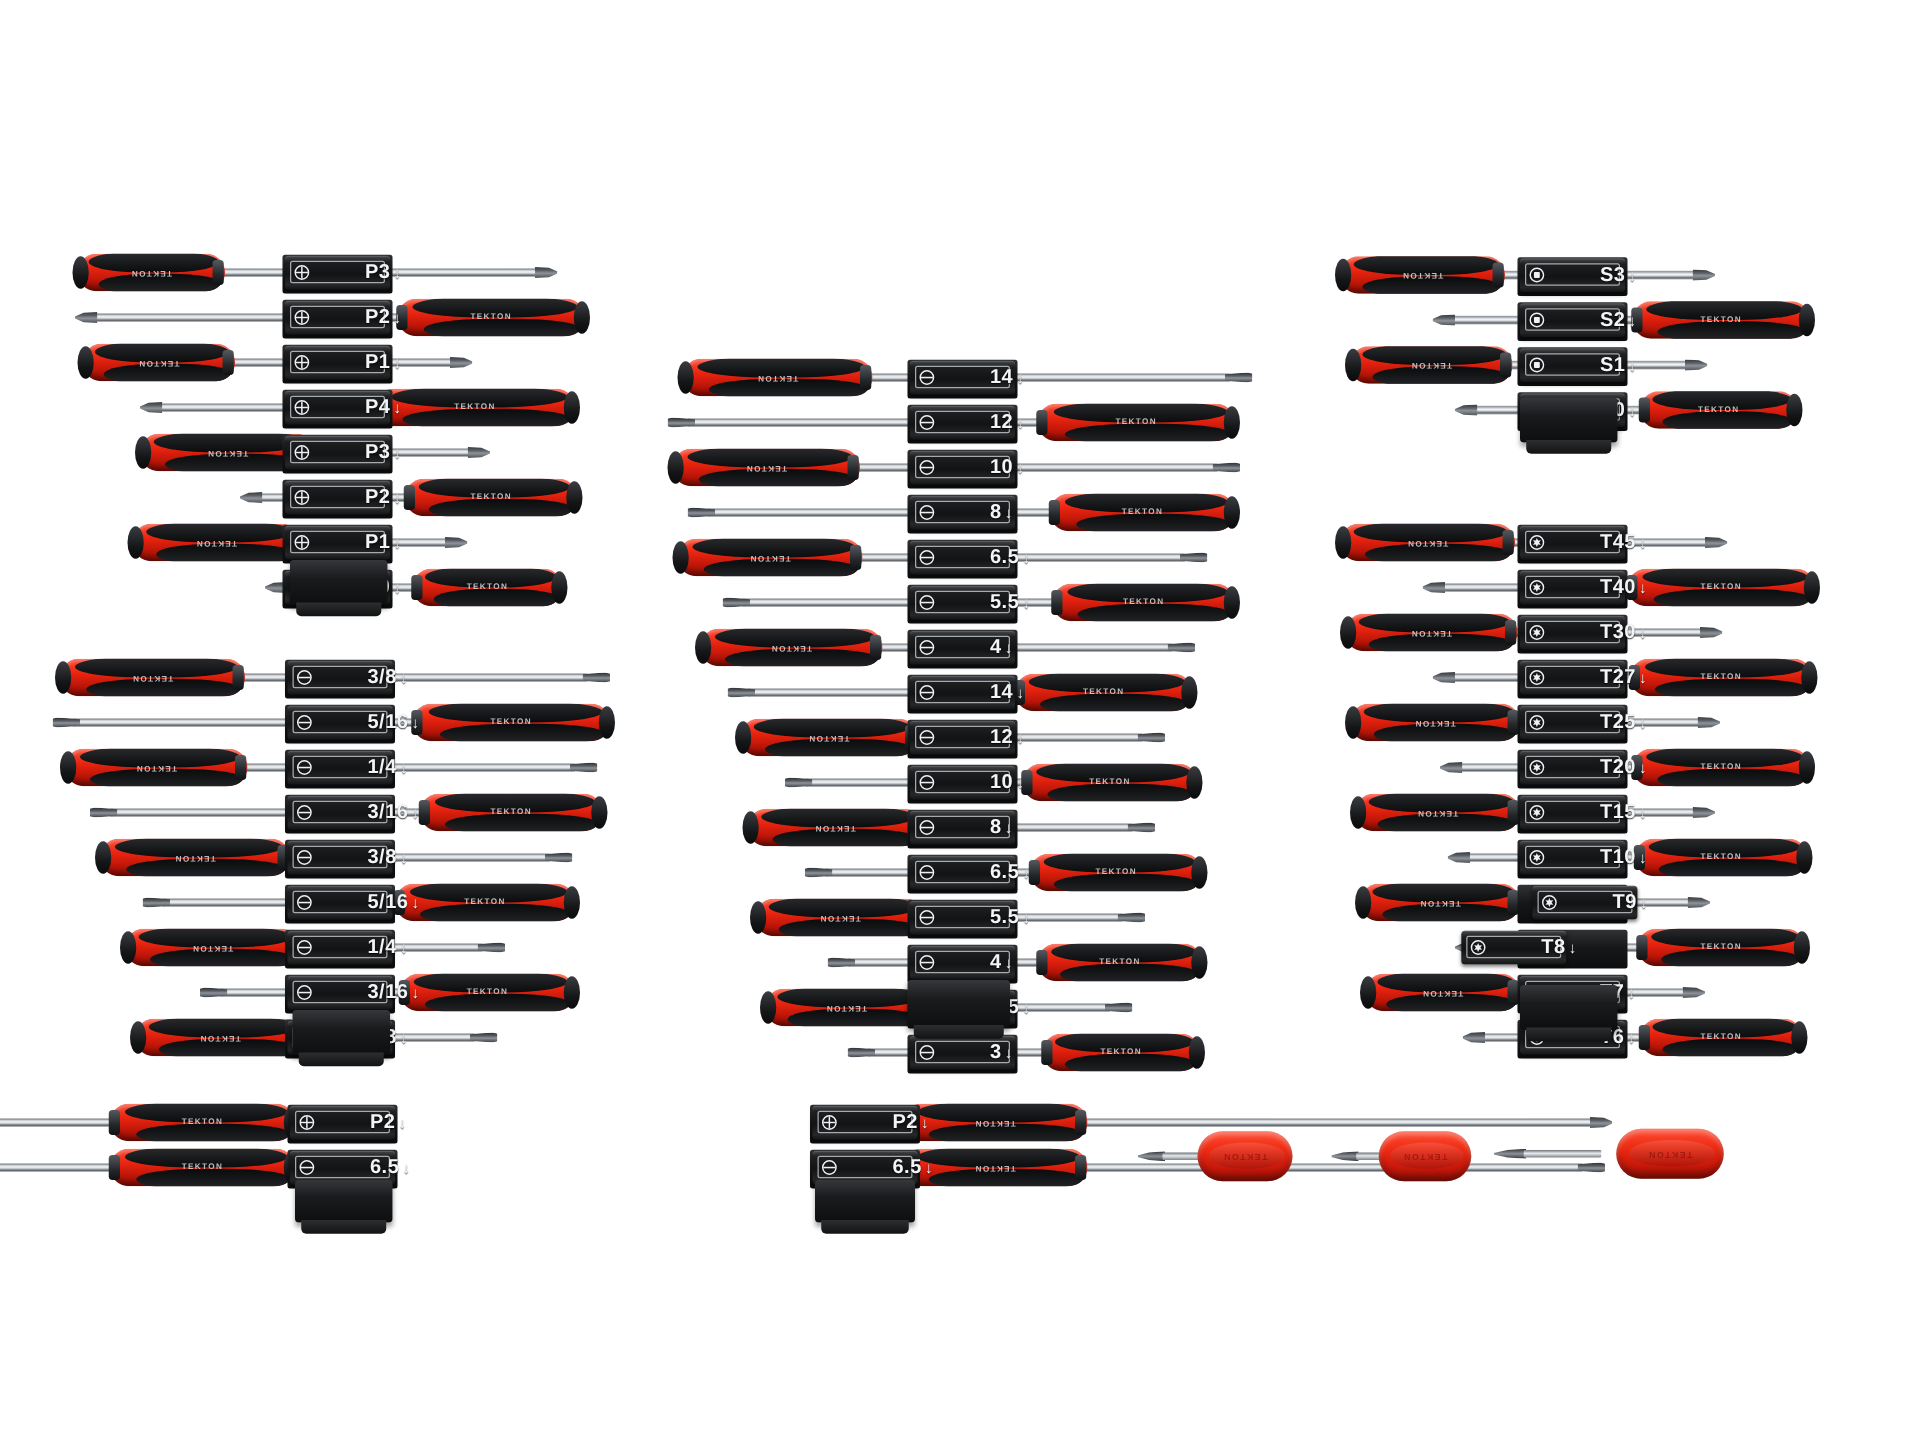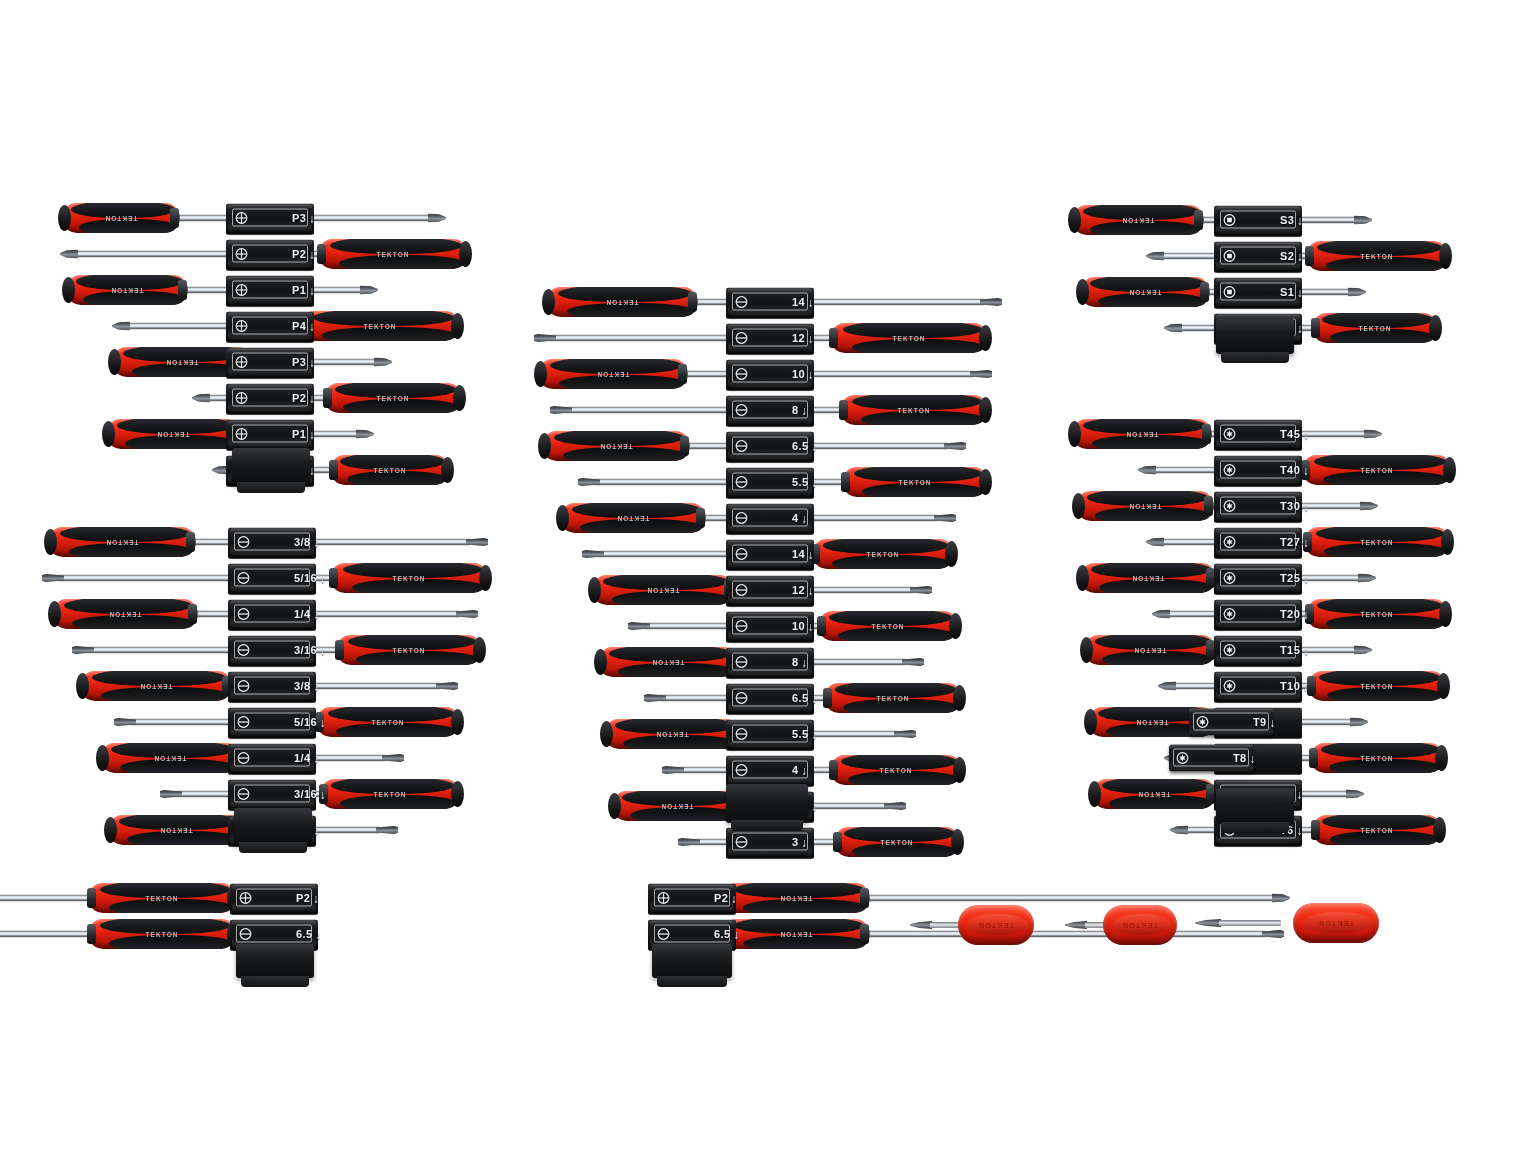--- a/index.html
+++ b/index.html
@@ -75,21 +75,21 @@
   }
   .clip .plate{
     position:absolute;left:4px;right:4px;top:4px;bottom:5px;
     border:1px solid rgba(215,218,222,.75);border-radius:2px;
     pointer-events:none;
   }
   .clip .ico{
     width:13px;height:13px;flex:0 0 13px;position:relative;z-index:2;margin-left:2px;
   }
   .clip .txt{
-    flex:1;text-align:center;color:#f2f4f6;font-size:11px;font-weight:bold;
+    flex:1;text-align:center;color:#f2f4f6;font-size:16px;font-weight:bold;
     letter-spacing:.4px;z-index:2;line-height:1;
     text-shadow:0 1px 1px rgba(0,0,0,.8);
     margin-left:44px;
   }
   .clip .arr{
     width:11px;flex:0 0 11px;text-align:center;color:#f2f4f6;
     font-size:12px;line-height:1;z-index:2;margin-right:2px;
     text-shadow:0 1px 1px rgba(0,0,0,.8);
   }
   .clip svg{display:block;width:13px;height:13px;}
@@ -1070,21 +1070,21 @@
     </div>
     <div class="driver" style="left: 0px; top: 722px; width: 1536px; height: 0px;">
       <div class="shaft" style="left: 1212px; width: 142px;"></div>
       <div class="tip" style="left: 1350px; width: 18px; height: 11px; border-radius: 2px; clip-path: polygon(0px 10%, 62% 16%, 100% 42%, 100% 58%, 62% 84%, 0px 90%);"></div>
       <div class="collar" style="left: 1206px;"></div>
       <div class="handle" style="left: 1088px; width: 128px;"></div>
       <div class="cap" style="left: 1084px;"></div>
       <div class="brand flip" style="left: 1088px; width: 128px; right: auto;">TEKTON</div>
     </div>
     <div class="clipbody" style="left: 1214px; top: 722px; width: 88px;"></div>
-    <div class="clip" style="left: 1189px; top: 722px; width: 84px;">
+    <div class="clip" style="left: 1226px; top: 722px; width: 84px;">
       <div class="plate"></div>
       <span class="ico">
         <svg viewBox="0 0 20 20">
           <circle cx="10" cy="10" r="8.2" fill="none" stroke="#eef1f4" stroke-width="1.8"></circle>
           <polygon points="10.00,4.40 11.35,7.66 14.85,7.20 12.70,10.00 14.85,12.80 11.35,12.34 10.00,15.60 8.65,12.34 5.15,12.80 7.30,10.00 5.15,7.20 8.65,7.66" fill="#eef1f4"></polygon>
         </svg>
       </span>
       <span class="txt">T9</span>
       <span class="arr">↓</span>
     </div>

